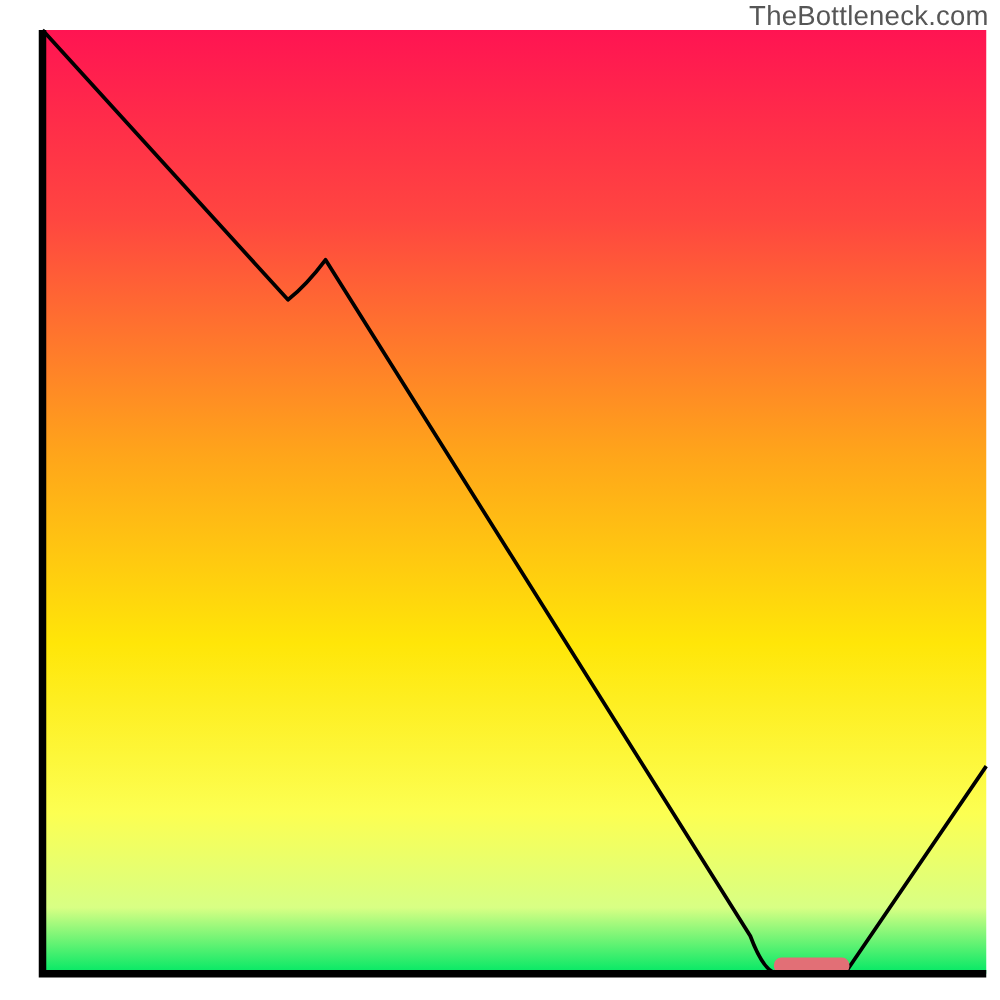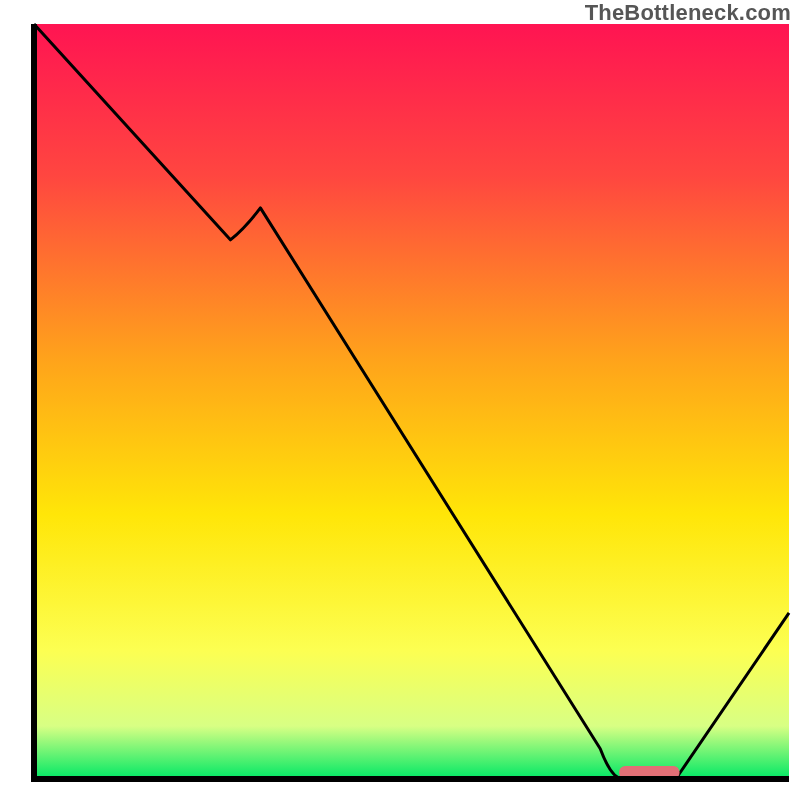--- a/index.html
+++ b/index.html
@@ -4,21 +4,21 @@
 <style>
   html, body { margin: 0; padding: 0; }
   body { width: 800px; height: 800px; background: #fff; }
   .wrap { position: relative; width: 800px; height: 800px; }
   .watermark {
     position: absolute;
     top: 0;
     right: 9px;
     font-family: Arial, Helvetica, sans-serif;
     font-size: 22px;
-    font-weight: 700;
+    font-weight: 400;
     color: #565656;
     letter-spacing: 0.2px;
   }
   svg.chart { position: absolute; left: 0; top: 0; }
 </style>
 </head>
 <body>
 
 <div class="wrap">
   <div class="watermark">TheBottleneck.com</div>

